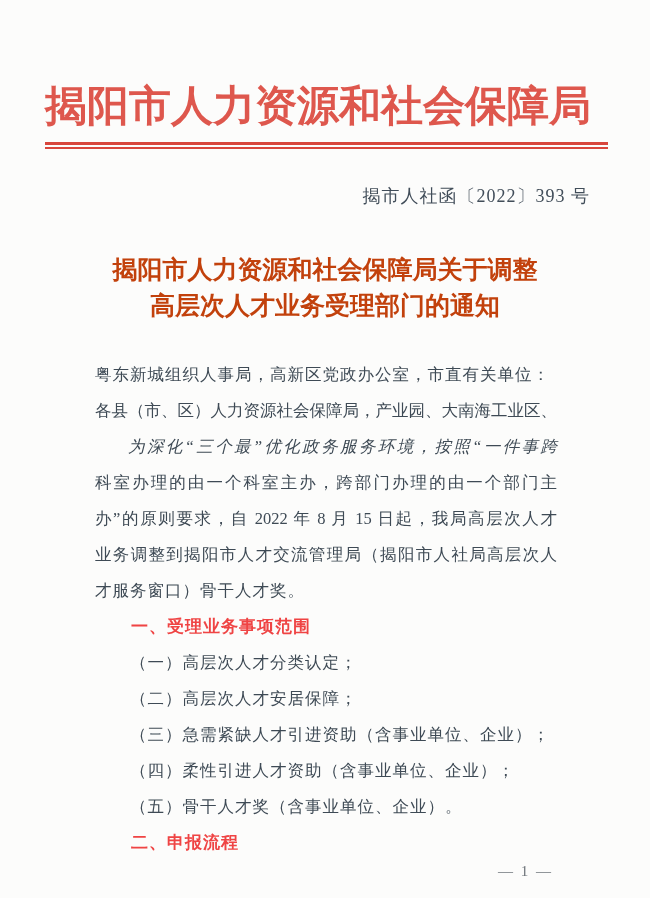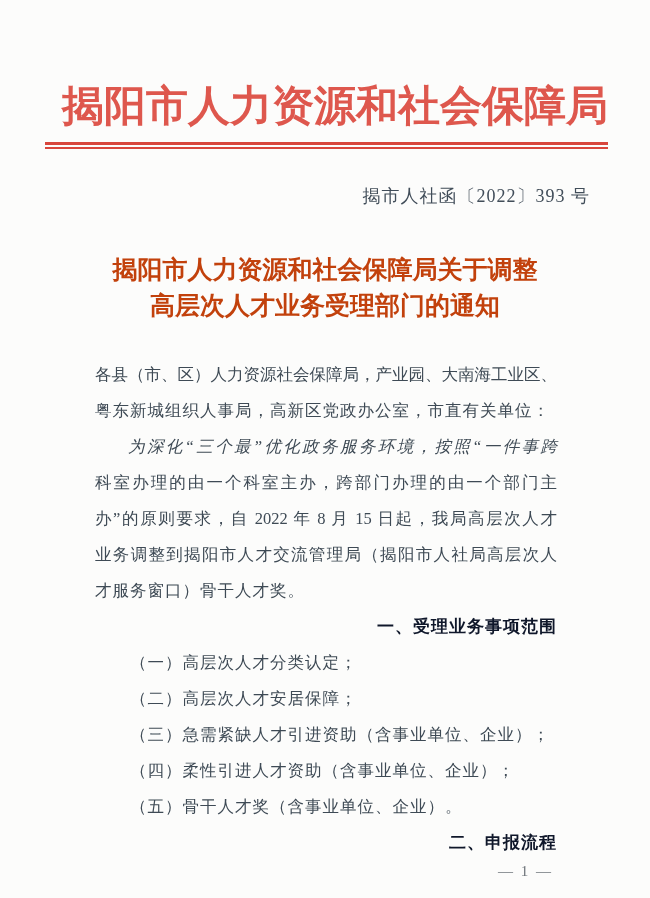--- a/index.html
+++ b/index.html
@@ -14,21 +14,21 @@
     overflow: hidden;
     font-family: "Liberation Serif", "DejaVu Serif", serif;
   }
 
   
   .agency {
     position: absolute;
     top: 78px;
     left: 45px;
     width: 563px;
-    text-align: right;
+    text-align: left;
     font-size: 42px;
     line-height: 56px;
     font-weight: bold;
     color: #de574d;
     white-space: nowrap;
     font-family: "Liberation Serif", "DejaVu Serif", serif;
   }
   .rule {
     position: absolute;
     top: 142px;
@@ -85,26 +85,25 @@
   .indent { text-indent: 33px; font-style: italic; }
   .lastline { letter-spacing: 1px; white-space: nowrap; }
   .item {
     margin-left: 35px;
     letter-spacing: 1px;
     white-space: nowrap;
   }
   .heading {
     margin-left: 36px;
     font-weight: bold;
-    color: #0f172a;
+    color: #ef4444;
     letter-spacing: 1px;
     white-space: nowrap;
     font-family: "Liberation Sans", "DejaVu Sans", sans-serif;
     font-size: 17px;
-    text-align: right;
   }
 
   
   .page-number {
     position: absolute;
     top: 861px;
     right: 97px;
     font-size: 15px;
     line-height: 20px;
     letter-spacing: 2px;
@@ -126,22 +125,22 @@
   </div>
 
   <div class="doc-number">揭市人社函〔2022〕393 号</div>
 
   <div class="doc-title">
     <div>揭阳市人力资源和社会保障局关于调整</div>
     <div>高层次人才业务受理部门的通知</div>
   </div>
 
   <div class="doc-body">
+    <div class="line lastline">粤东新城组织人事局，高新区党政办公室，市直有关单位：</div>
     <div class="line just">各县（市、区）人力资源社会保障局，产业园、大南海工业区、</div>
-    <div class="line lastline">粤东新城组织人事局，高新区党政办公室，市直有关单位：</div>
 
     <div class="line just indent">为深化“三个最”优化政务服务环境，按照“一件事跨</div>
     <div class="line just">科室办理的由一个科室主办，跨部门办理的由一个部门主</div>
     <div class="line just">办”的原则要求，自 2022 年 8 月 15 日起，我局高层次人才</div>
     <div class="line just">业务调整到揭阳市人才交流管理局（揭阳市人社局高层次人</div>
     <div class="line lastline">才服务窗口）骨干人才奖。</div>
 
     <div class="line heading">一、受理业务事项范围</div>
 
     <div class="line item">（一）高层次人才分类认定；</div>

